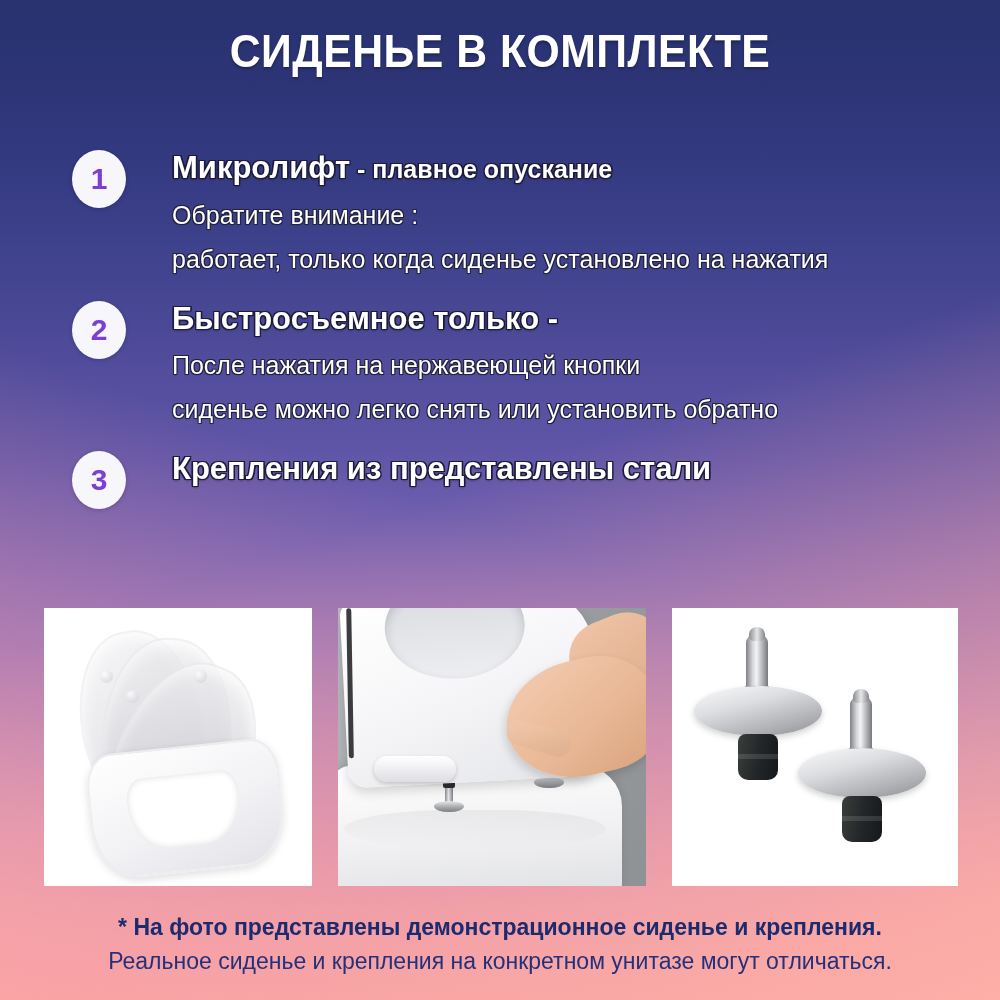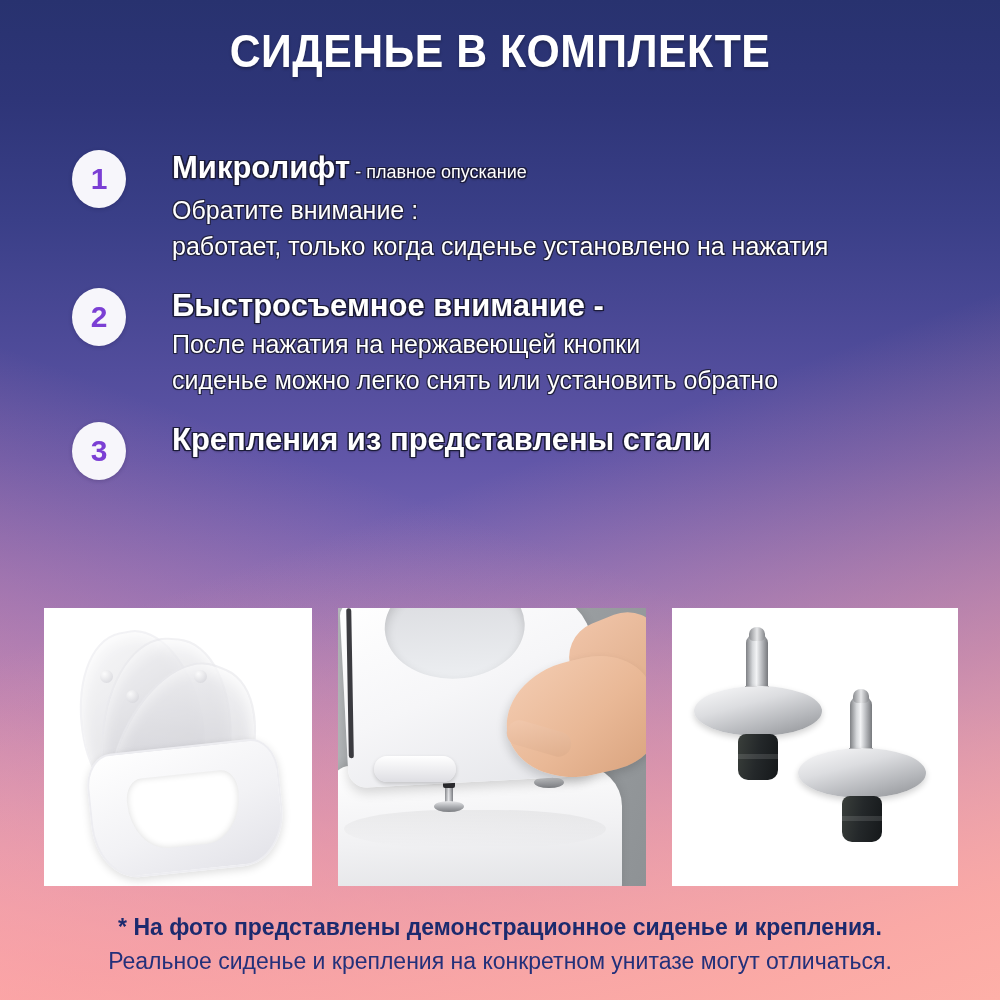--- a/index.html
+++ b/index.html
@@ -94,35 +94,36 @@
     line-height: 40px;
     white-space: nowrap;
     text-shadow:
       -1.4px -1.4px 0 #1c1c3a,
        1.4px -1.4px 0 #1c1c3a,
       -1.4px  1.4px 0 #1c1c3a,
        1.4px  1.4px 0 #1c1c3a,
        0 2px 2px rgba(0,0,0,0.30);
   }
   .fhead .sub {
-    font-size: 18px;
-    font-weight: normal;
+    font-size: 25px;
+    font-weight: bold;
   }
   .fline {
     color: #ffffff;
     font-size: 25px;
     font-weight: normal;
     line-height: 36px;
     white-space: nowrap;
     text-shadow:
       -1px -1px 0 #22223f,
        1px -1px 0 #22223f,
       -1px  1px 0 #22223f,
        1px  1px 0 #22223f,
        0 1px 2px rgba(0,0,0,0.25);
+    margin-top: 8px;
   }
   .feature.f2 { margin-top: 6px; }
   .feature.f3 { margin-top: 14px; }
 
   
   .photos {
     position: absolute;
     top: 608px;
     left: 44px;
     width: 914px;
@@ -403,21 +404,21 @@
       <div class="ftext">
         <div class="fhead"><span>Микролифт</span><span class="sub"> - плавное опускание</span></div>
         <div class="fline">Обратите внимание :</div>
         <div class="fline">работает, только когда сиденье установлено на нажатия</div>
       </div>
     </div>
 
     <div class="feature f2">
       <div class="badge">2</div>
       <div class="ftext">
-        <div class="fhead"><span>Быстросъемное внимание -</span></div>
+        <div class="fhead"><span>Быстросъемное только -</span></div>
         <div class="fline">После нажатия на нержавеющей кнопки</div>
         <div class="fline">сиденье можно легко снять или установить обратно</div>
       </div>
     </div>
 
     <div class="feature f3">
       <div class="badge">3</div>
       <div class="ftext">
         <div class="fhead"><span>Крепления из представлены стали</span></div>
       </div>

